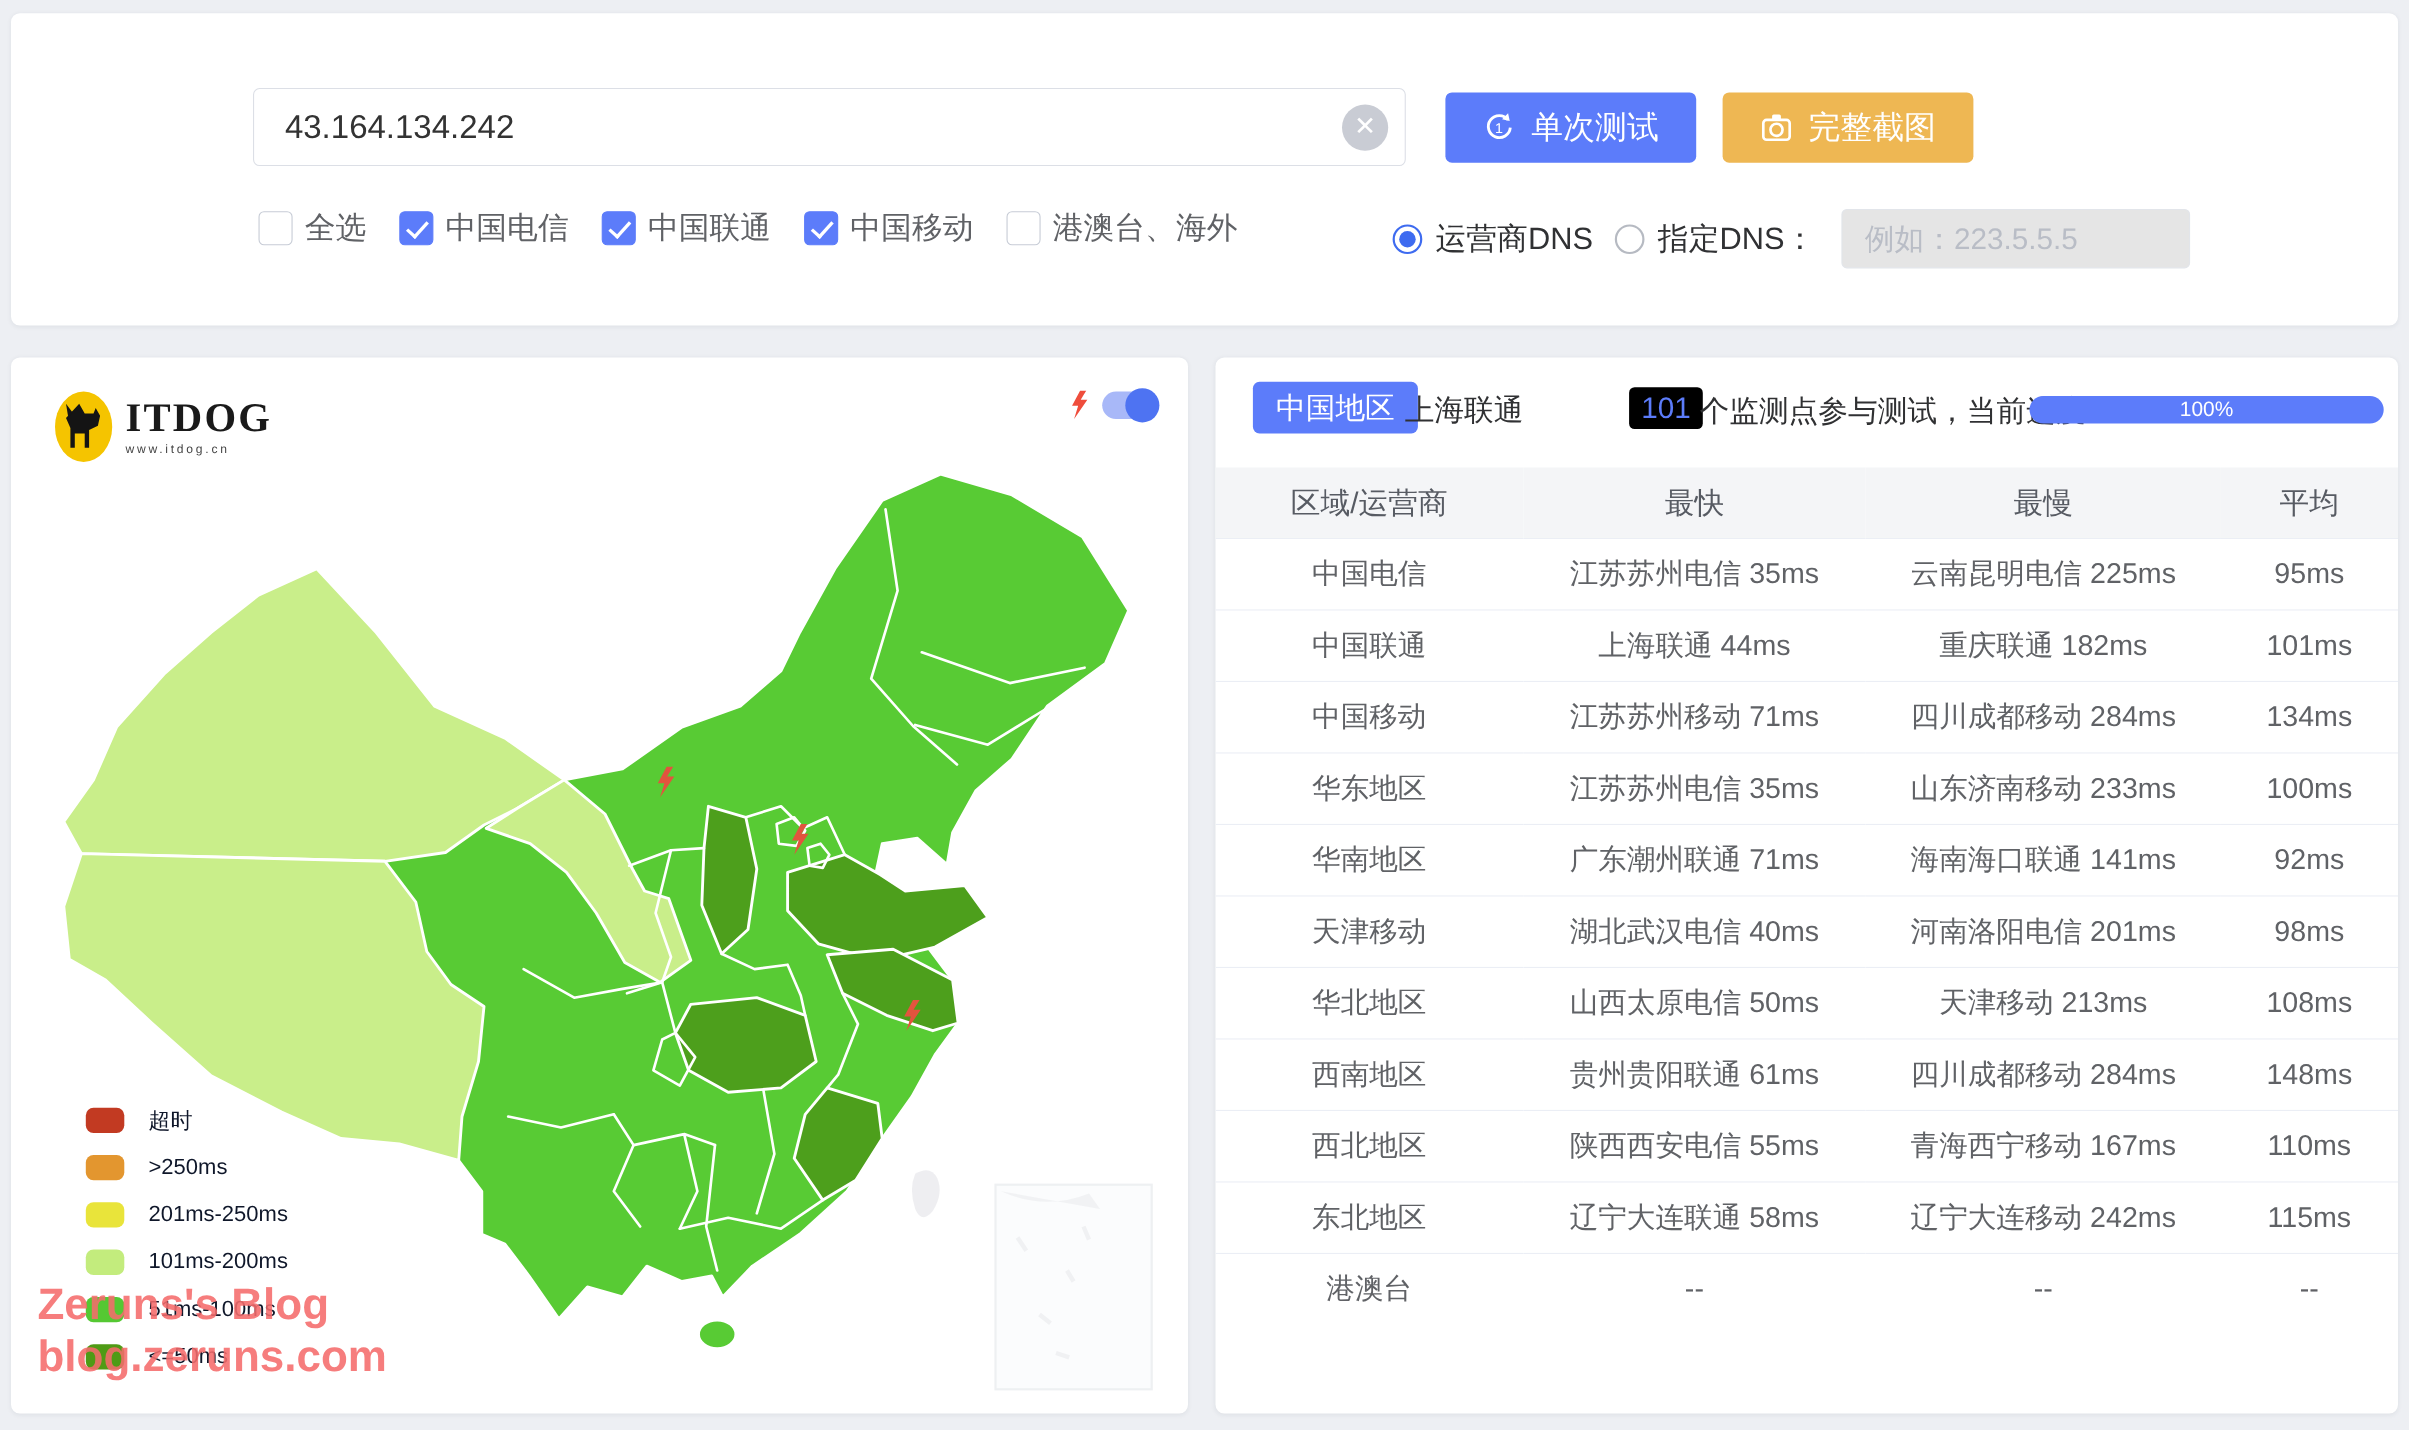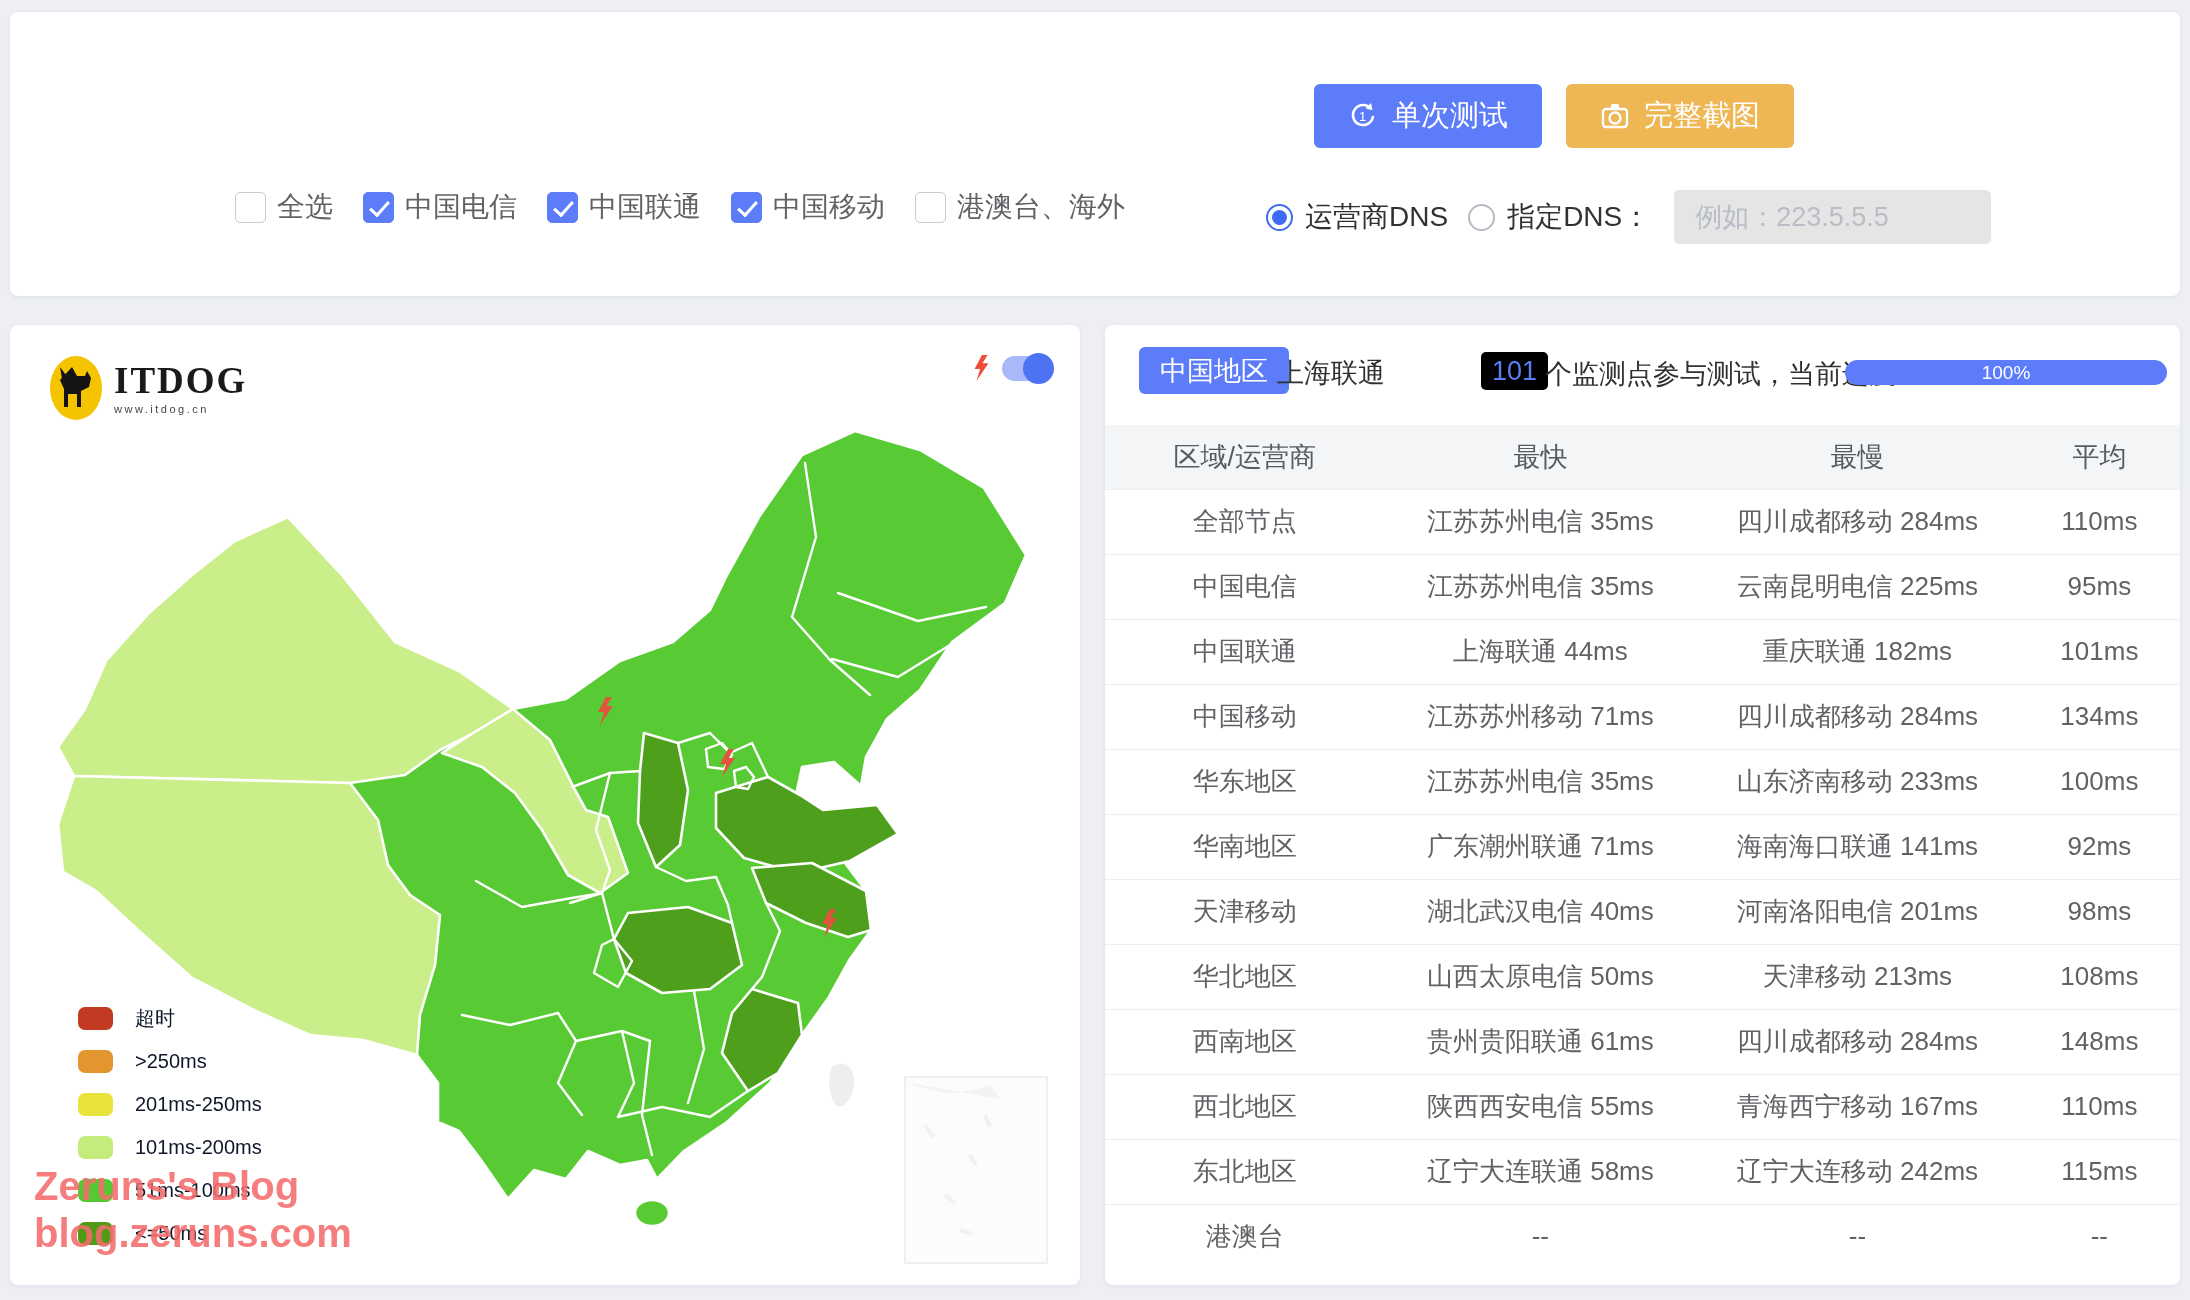--- a/index.html
+++ b/index.html
@@ -108,20 +108,24 @@
   table.res td {
     height:65px; font-size:26px; color:#606266; text-align:center; border-top:1px solid #ebeef5;
   }
   table.res col.w1 { width:26%; } table.res col.w2 { width:29%; }
   table.res col.w3 { width:30%; } table.res col.w4 { width:15%; }
 </style>
 </head>
 <body>
 
 <div id="top-card" class="card">
+  <div class="ip-wrap">
+    <input class="ip-input" type="text" value="43.164.134.242" style="">
+    <div class="clear-btn">✕</div>
+  </div>
 
   <div class="btn-row">
     <button class="btn btn-blue">
       <span>
         <svg width="30" height="30" viewBox="0 0 30 30">
             <path d="M23 8 A10 10 0 1 0 25 15" fill="none" stroke="#fff" stroke-width="2.6"></path>
             <path d="M23 2 l1.5 7 -7 -1.5 z" fill="#fff"></path>
             <text x="11" y="20" font-size="13" fill="#fff" font-family="Liberation Sans,sans-serif">1</text>
           </svg>
       </span>
@@ -304,26 +308,20 @@
     <thead>
       <tr>
         <th>区域/运营商</th>
         <th>最快</th>
         <th>最慢</th>
         <th>平均</th>
       </tr>
     </thead>
     <tbody>
       <tr>
-          <td>全部节点</td>
-          <td>江苏苏州电信 35ms</td>
-          <td>四川成都移动 284ms</td>
-          <td>110ms</td>
-        </tr>
-      <tr>
           <td>中国电信</td>
           <td>江苏苏州电信 35ms</td>
           <td>云南昆明电信 225ms</td>
           <td>95ms</td>
         </tr>
       <tr>
           <td>中国联通</td>
           <td>上海联通 44ms</td>
           <td>重庆联通 182ms</td>
           <td>101ms</td>

